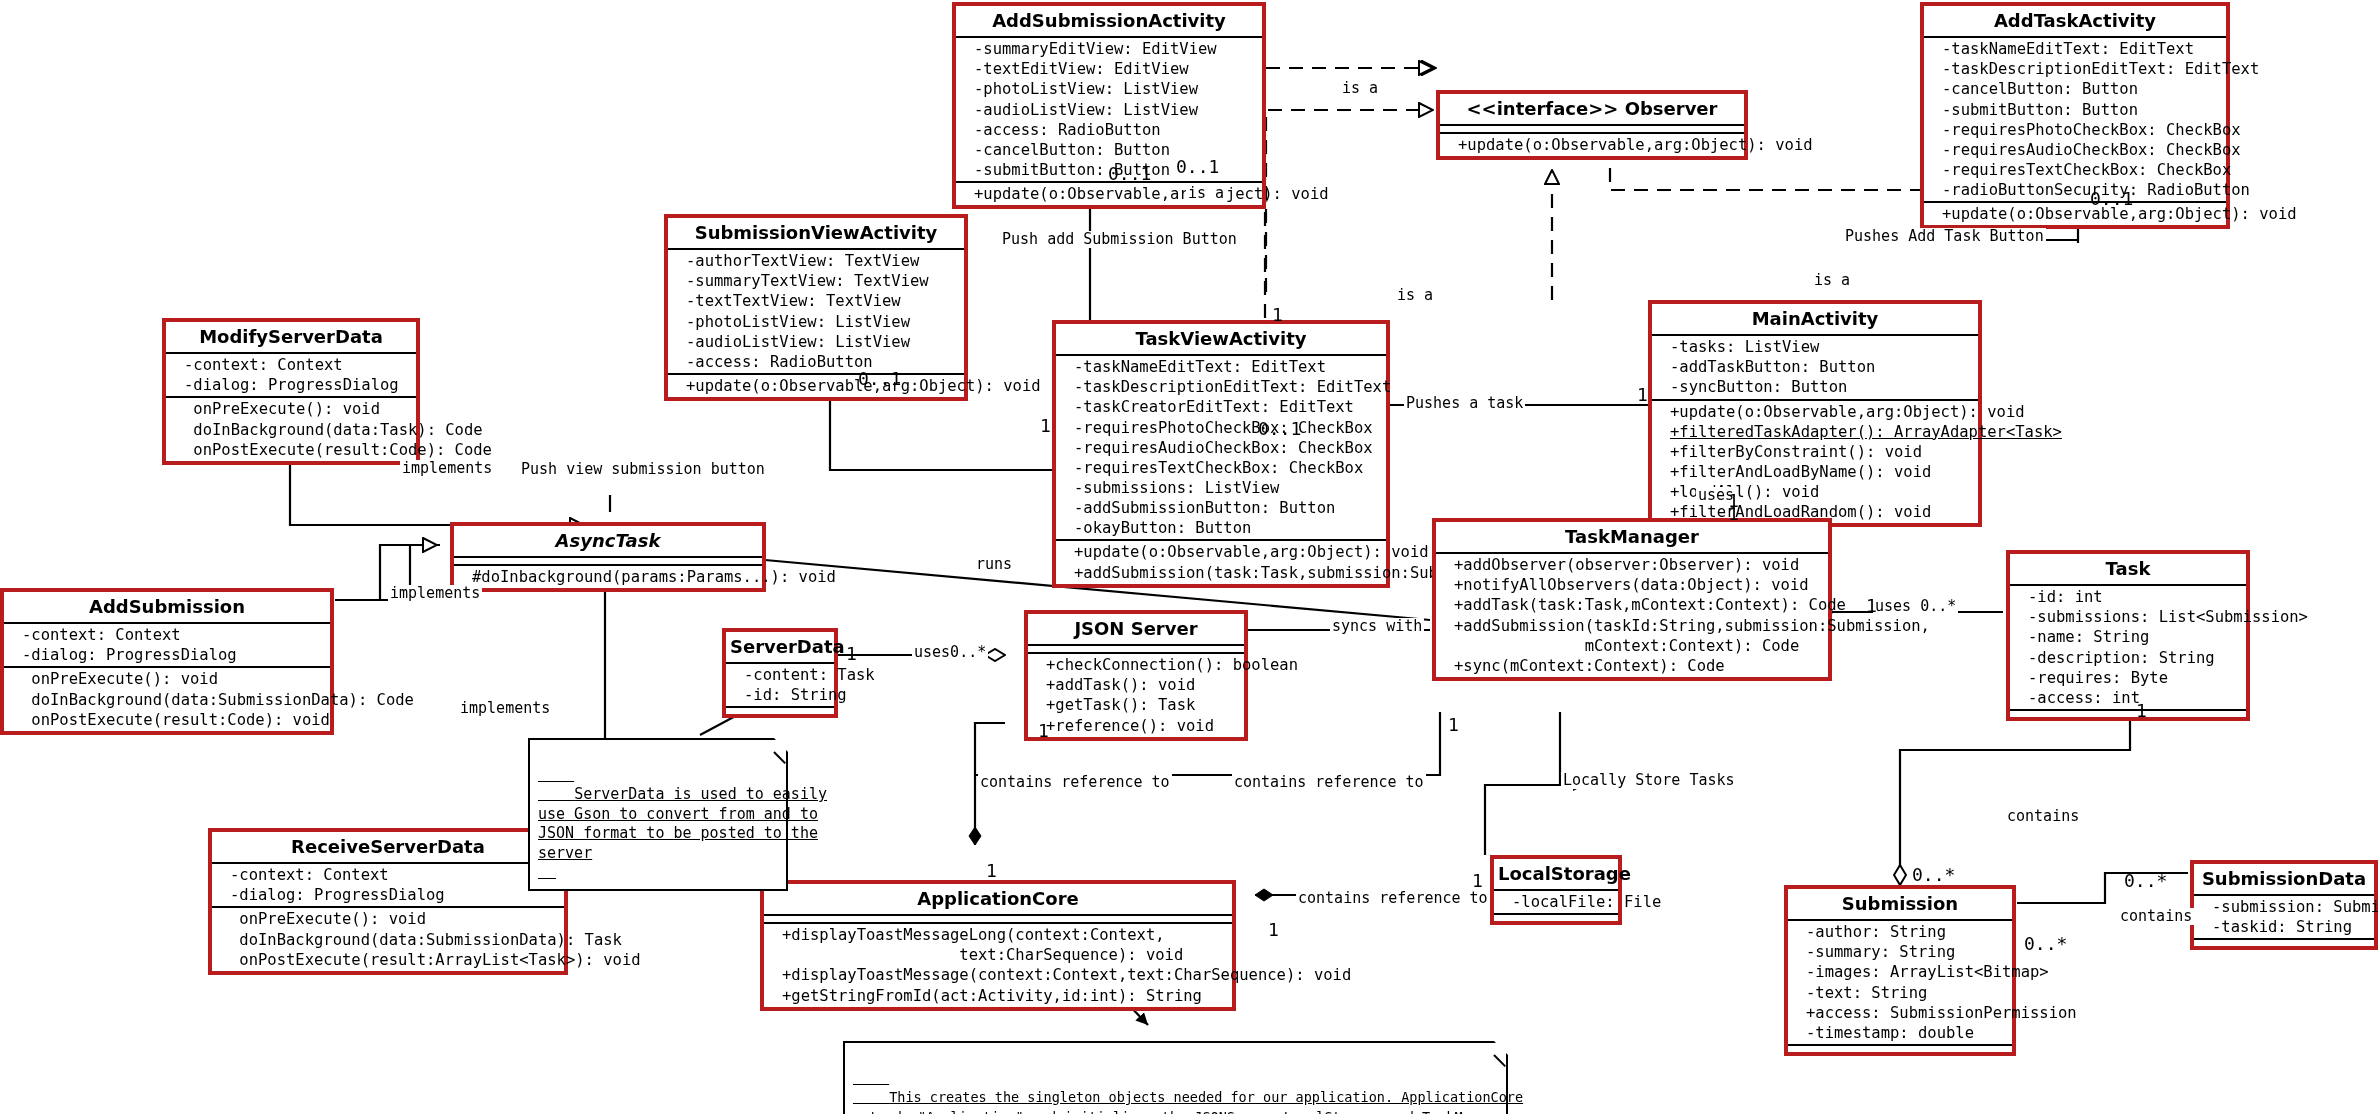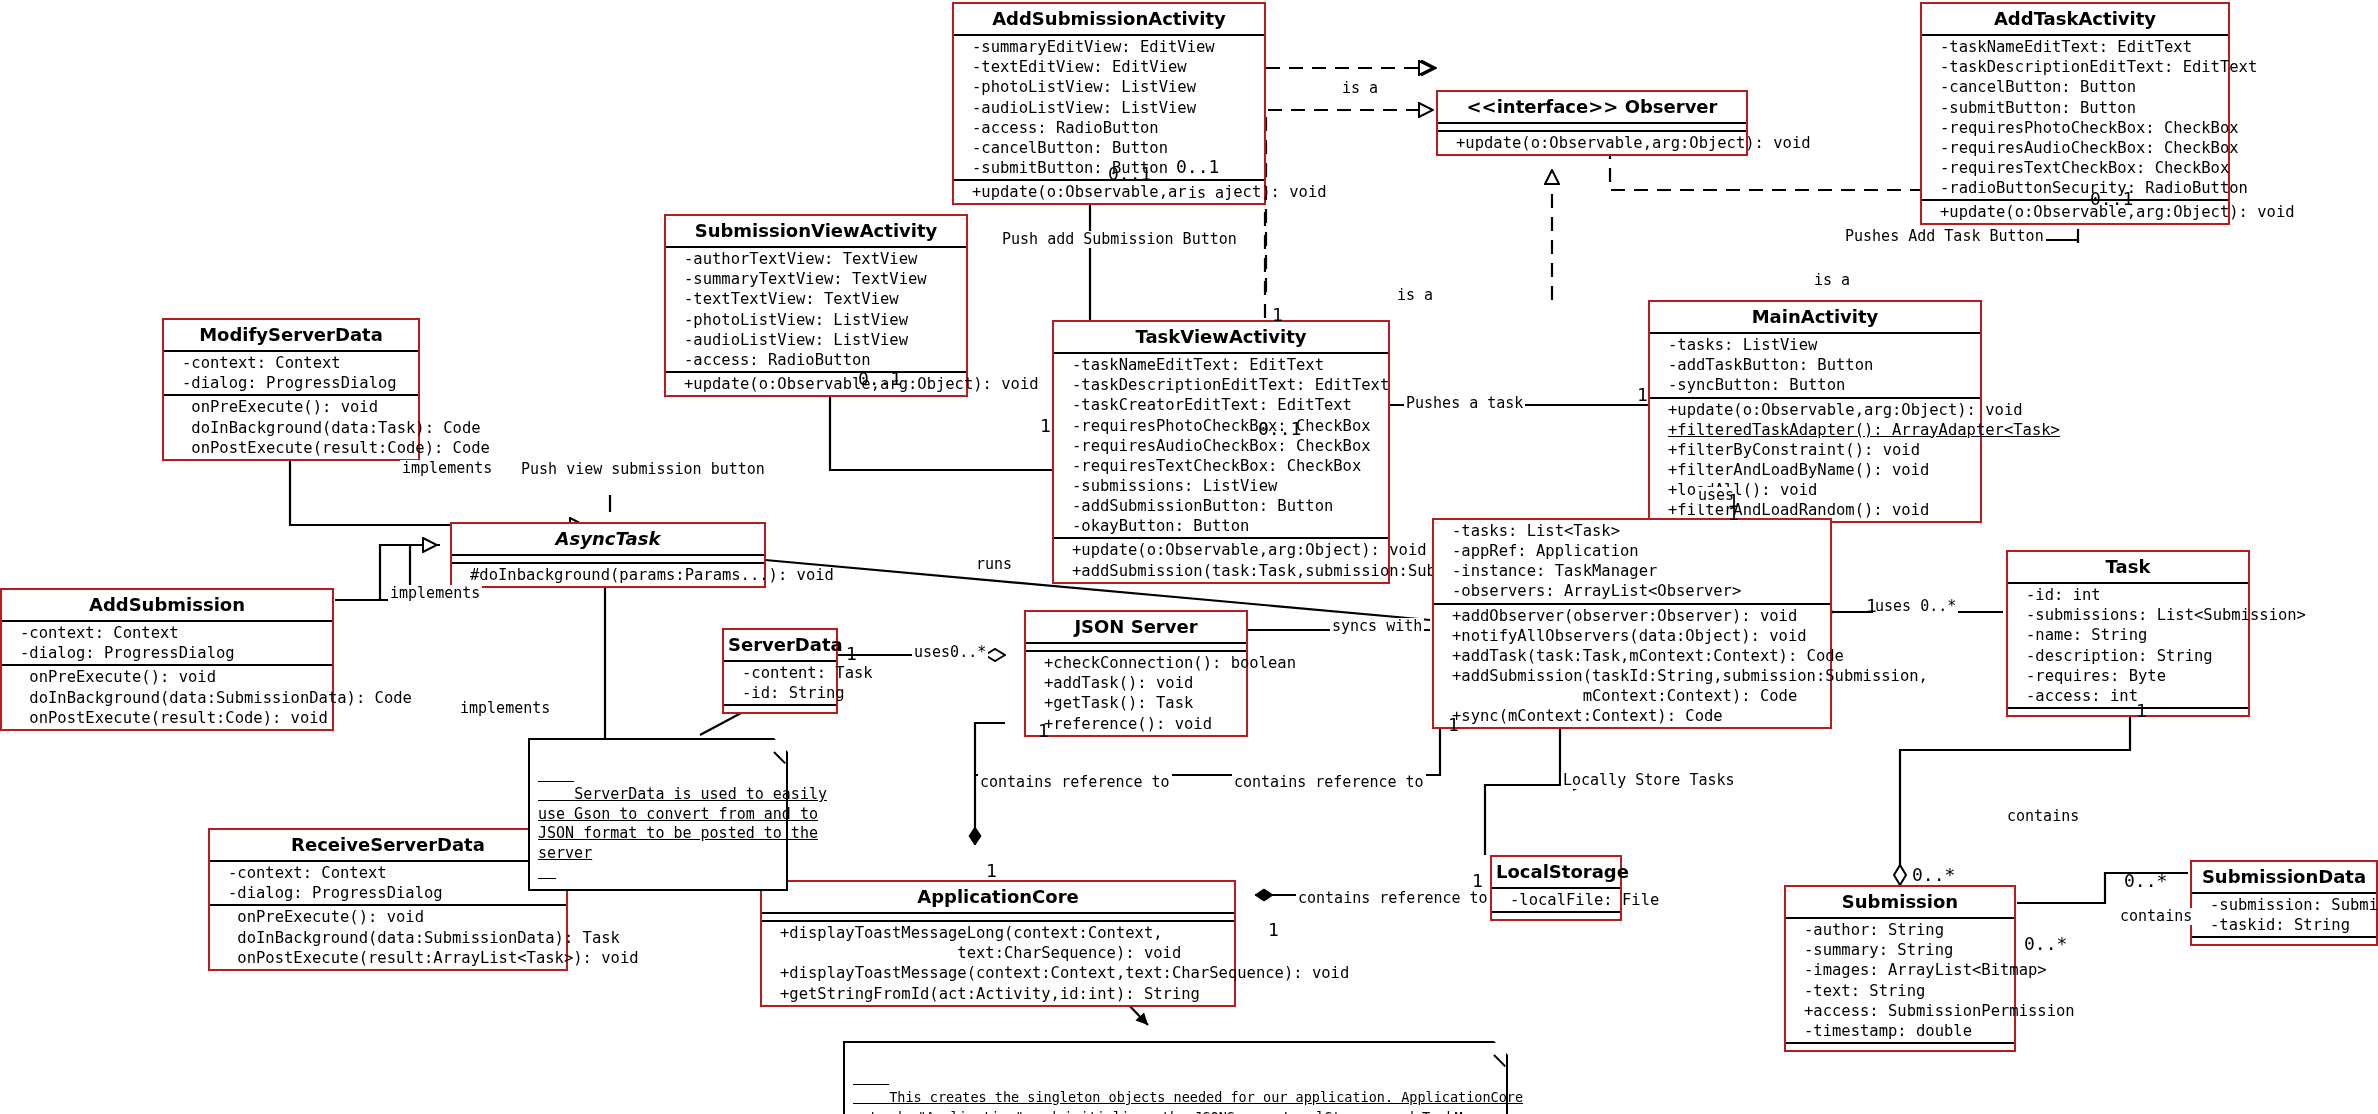--- a/index.html
+++ b/index.html
@@ -7,21 +7,21 @@
     position:relative;
     width:2378px;height:1114px;
     background:#ffffff;
     font-family:"DejaVu Sans Mono", monospace;
     overflow:hidden;
   }
   
   .cls{
     position:absolute;
     background:#ffffff;
-    border:2px solid #b91c1c;
+    border:4px solid #b91c1c;
     box-sizing:border-box;
     z-index:5;
   }
   .cls .title{
     text-align:center;
     font-family:"DejaVu Sans", sans-serif;
     font-weight:bold;
     font-size:18px;
     line-height:1.45;
     padding:2px 4px;
@@ -276,24 +276,21 @@
     <div class="ops empty" id="c10o"></div>
   </div>
 
   <div class="cls" style="left:1024px;top:610px;width:224px;">
     <div class="title">JSON Server</div>
     <div class="attrs empty" id="c11a"></div>
     <div class="ops" id="c11o"><div>+checkConnection(): boolean</div><div>+addTask(): void</div><div>+getTask(): Task</div><div>+reference(): void</div></div>
   </div>
 
   <div class="cls" style="left:1432px;top:518px;width:400px;">
-    <div class="attrs" id="c12a">-tasks: List&lt;Task&gt;
--appRef: Application
--instance: TaskManager
--observers: ArrayList&lt;Observer&gt;</div>
+    <div class="title">TaskManager</div>
     <div class="ops" id="c12o"><div>+addObserver(observer:Observer): void</div><div>+notifyAllObservers(data:Object): void</div><div>+addTask(task:Task,mContext:Context): Code</div><div>+addSubmission(taskId:String,submission:Submission,</div><div>              mContext:Context): Code</div><div>+sync(mContext:Context): Code</div></div>
   </div>
 
   <div class="cls" style="left:2006px;top:550px;width:244px;">
     <div class="title">Task</div>
     <div class="attrs" id="c13a">-id: int
 -submissions: List&lt;Submission&gt;
 -name: String
 -description: String
 -requires: Byte

